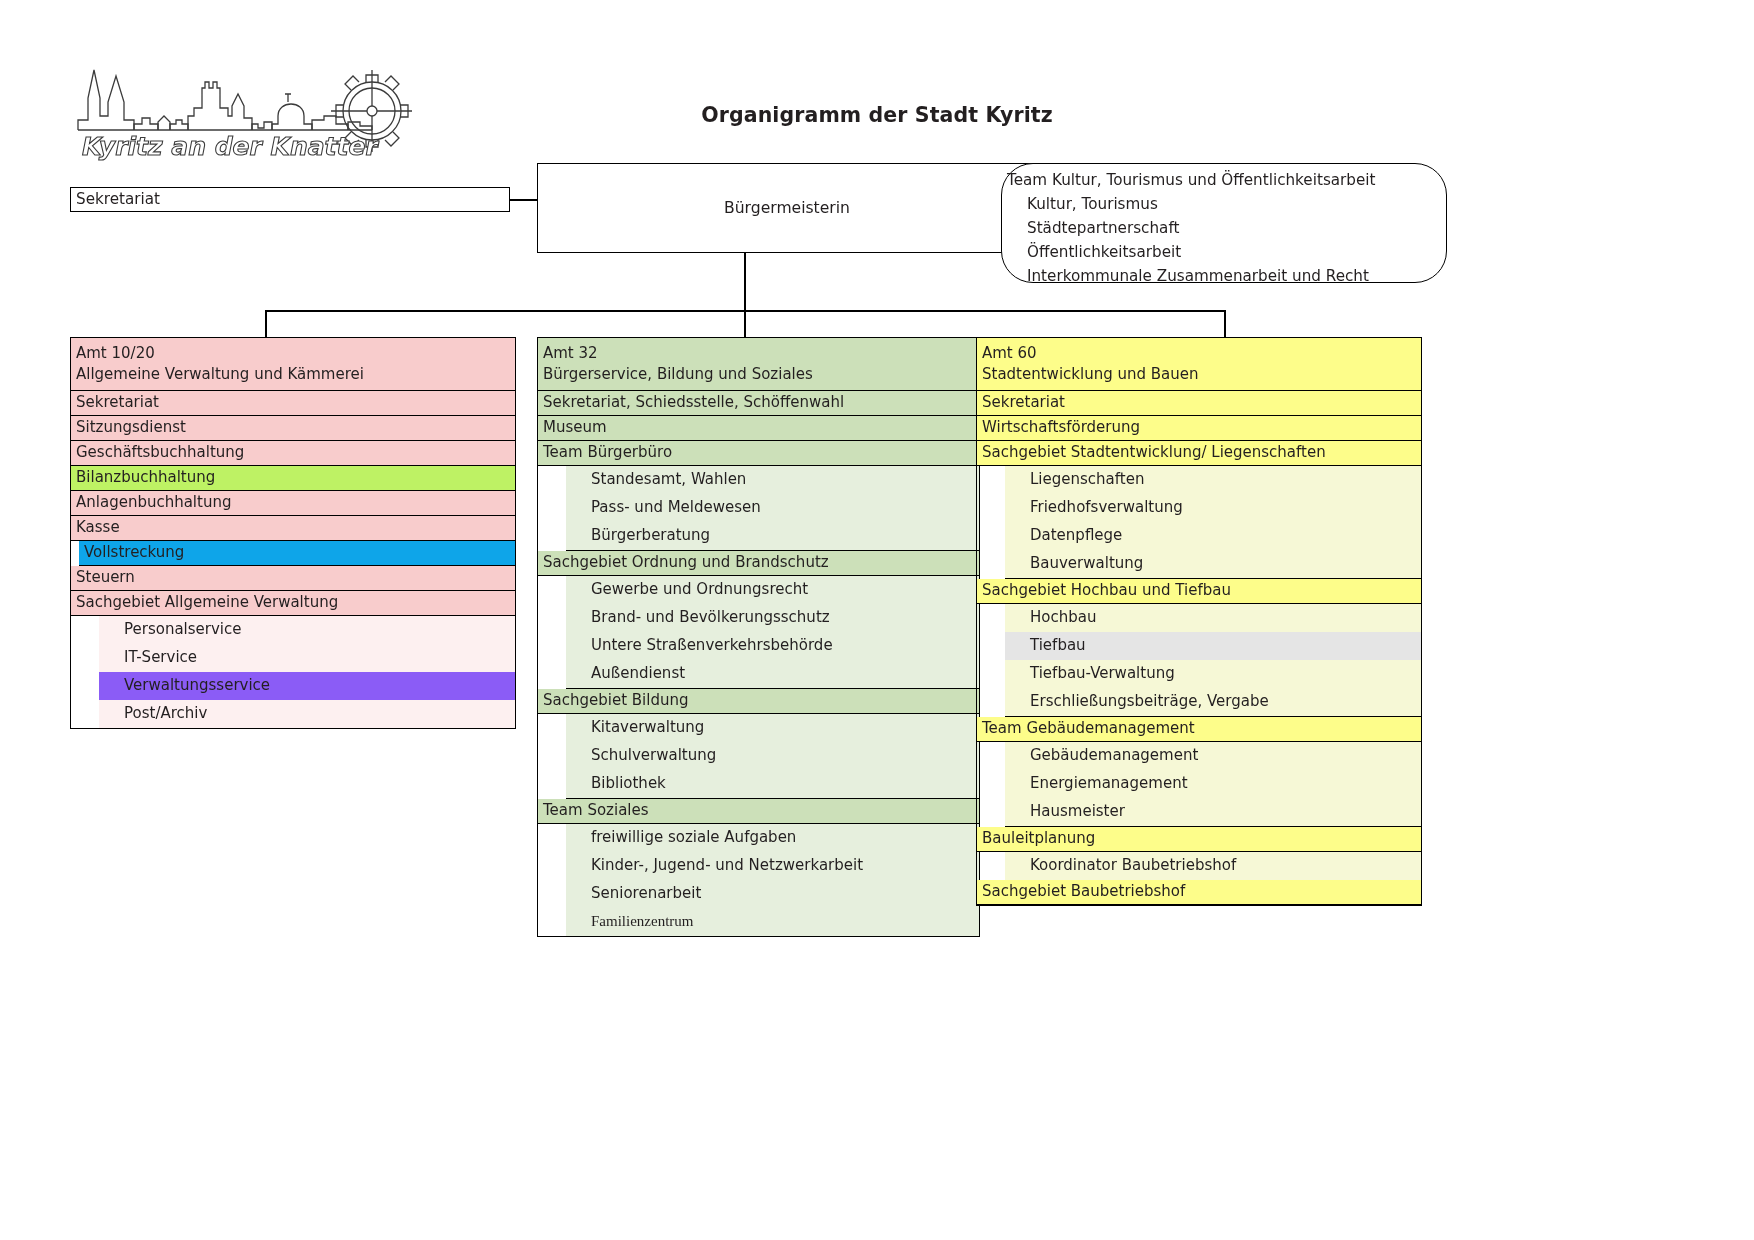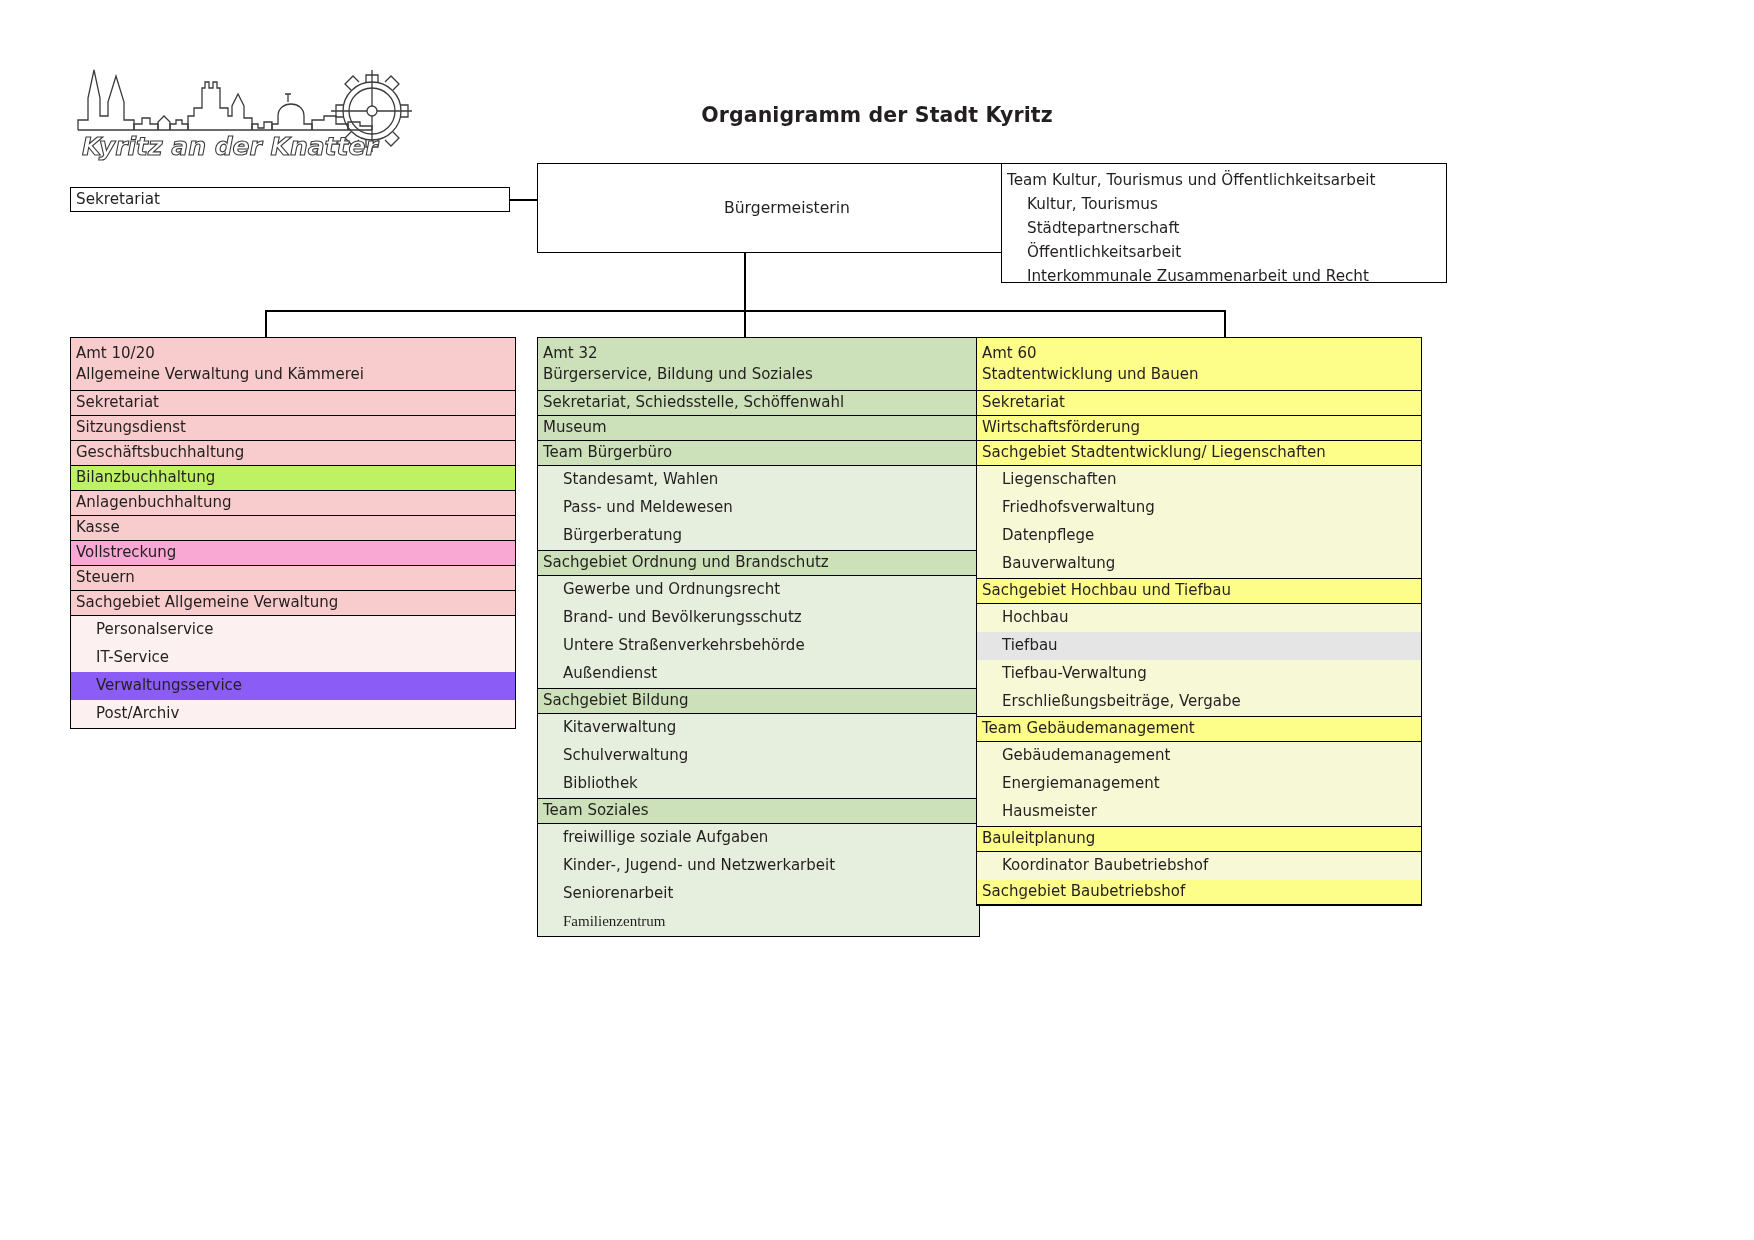--- a/index.html
+++ b/index.html
@@ -68,20 +68,21 @@
   #buergermeisterin-box {
     left: 537px; top: 163px; width: 500px; height: 90px;
     display: flex; align-items: center; justify-content: center;
   }
   #buergermeisterin-box .txt { font-size: 15.6px; }
 
   
   #kultur-box {
     left: 1001px; top: 163px; width: 446px; height: 120px;
     padding: 6px 0 0 0;
+    border-radius: 32px;
   }
   #kultur-box .k-head { font-size: 15.2px; padding-left: 5px; line-height: 1.42; }
   #kultur-box .k-item { font-size: 15.2px; padding-left: 25px; line-height: 1.58; }
 
   
   .dept {
     position: absolute;
     box-sizing: border-box;
     border: 1.6px solid #000000;
   }
@@ -98,20 +99,21 @@
   .dept .row.head {
     padding-top: 5px;
     padding-bottom: 6px;
     line-height: 1.38;
   }
   .dept .row.sub {
     border-bottom: none;
     padding-left: 25px;
     padding-top: 6px;
     padding-bottom: 7px;
+    margin-left: 28px;
   }
   .dept .row.subgroup-end { border-bottom: 1.6px solid #000000; }
 
   
   #dept-10-20 { left: 70px;   top: 337px; width: 446px; }
   #dept-32    { left: 537px;  top: 337px; width: 443px; }
   #dept-60    { left: 976px; top: 337px; width: 446px; }
 </style>
 </head>
 <body>
@@ -199,21 +201,21 @@
     <div class="row head" style="background: rgb(248, 204, 204);">
       <div>Amt 10/20</div>
       <div>Allgemeine Verwaltung und Kämmerei</div>
     </div>
     <div class="row" style="background: rgb(248, 204, 204);">Sekretariat</div>
     <div class="row" style="background: rgb(248, 204, 204);">Sitzungsdienst</div>
     <div class="row" style="background: rgb(248, 204, 204);">Geschäftsbuchhaltung</div>
     <div class="row" style="background: #bef264;">Bilanzbuchhaltung</div>
     <div class="row" style="background: rgb(248, 204, 204);">Anlagenbuchhaltung</div>
     <div class="row" style="background: rgb(248, 204, 204);">Kasse</div>
-    <div class="row" style="background: #f9a8d4;">Vollstreckung</div>
+    <div class="row" style="background: #0ea5e9; margin-left: 8px;">Vollstreckung</div>
     <div class="row" style="background: rgb(248, 204, 204);">Steuern</div>
     <div class="row" style="background: rgb(248, 204, 204);">Sachgebiet Allgemeine Verwaltung</div>
     <div class="row sub" style="background: rgb(253, 240, 240);">Personalservice</div>
     <div class="row sub" style="background: rgb(253, 240, 240);">IT-Service</div>
     <div class="row sub" style="background: #8b5cf6;">Verwaltungsservice</div>
     <div class="row sub last" style="background: rgb(253, 240, 240); border-bottom: none;">Post/Archiv</div>
   </div>
 <div class="dept" id="dept-32">
     <div class="row head" style="background: rgb(204, 224, 185);">
       <div>Amt 32</div>

